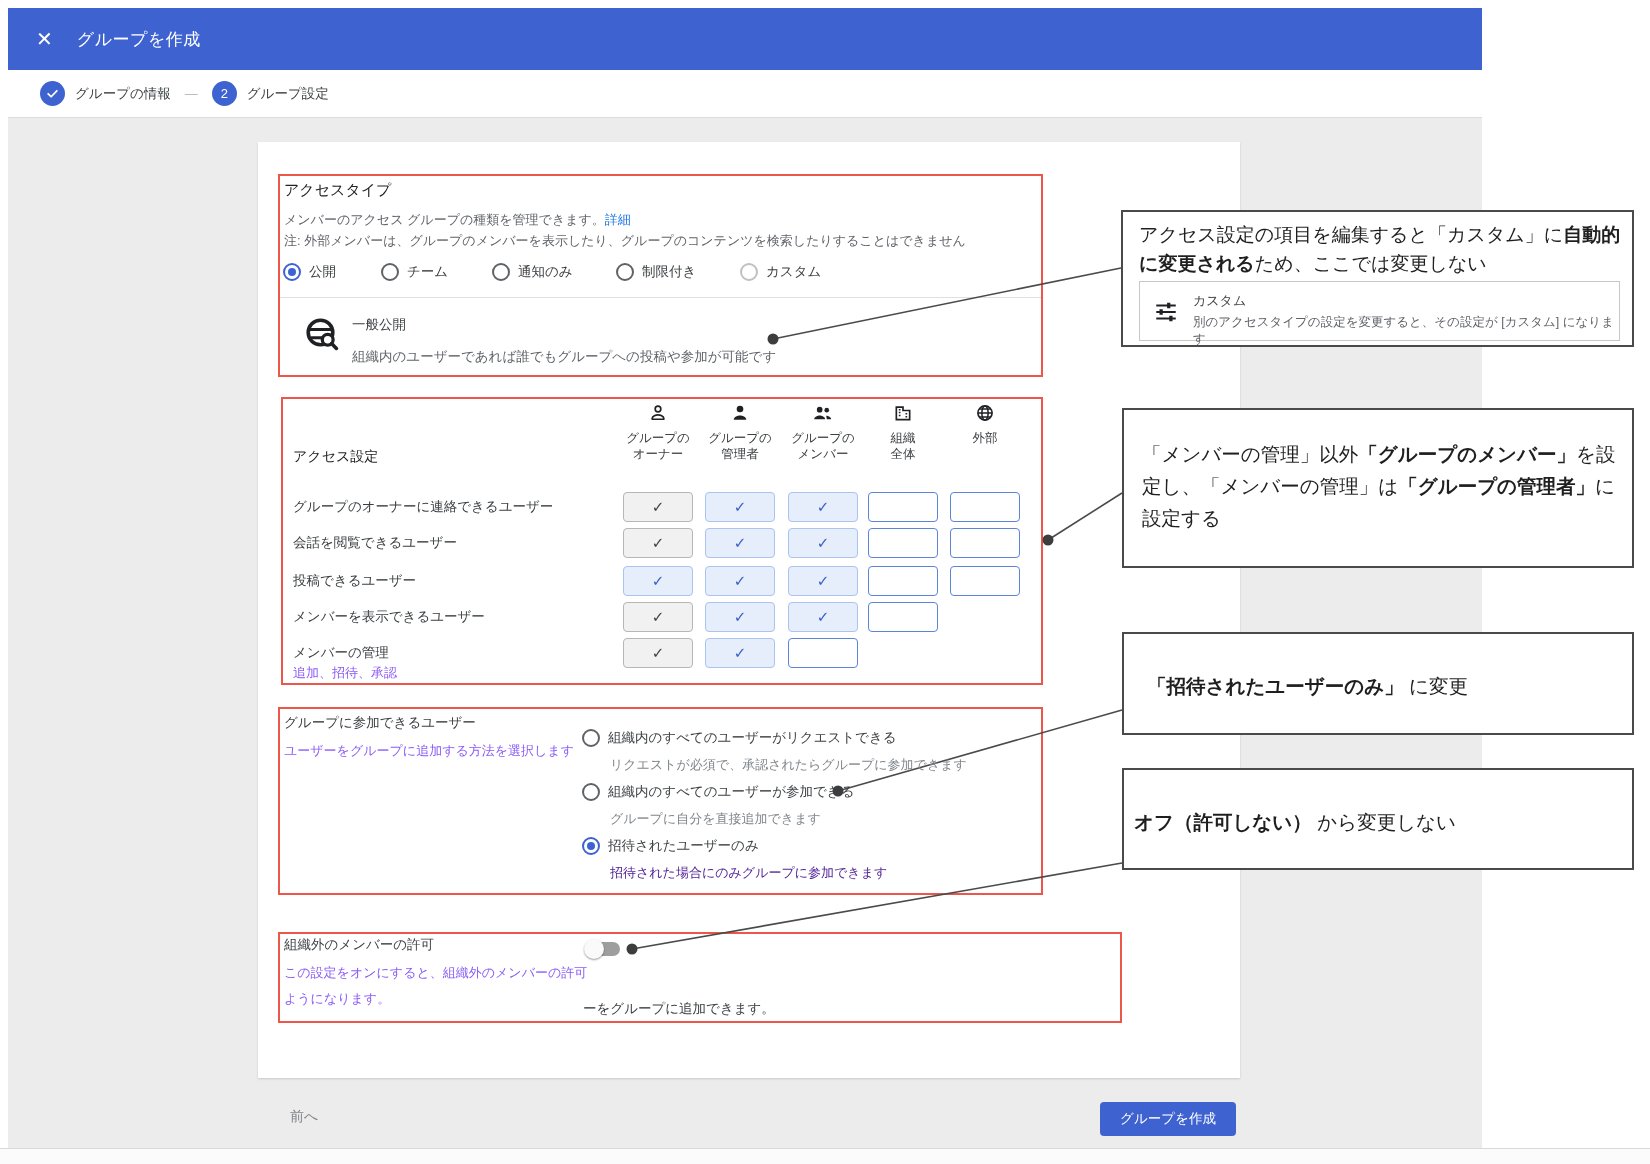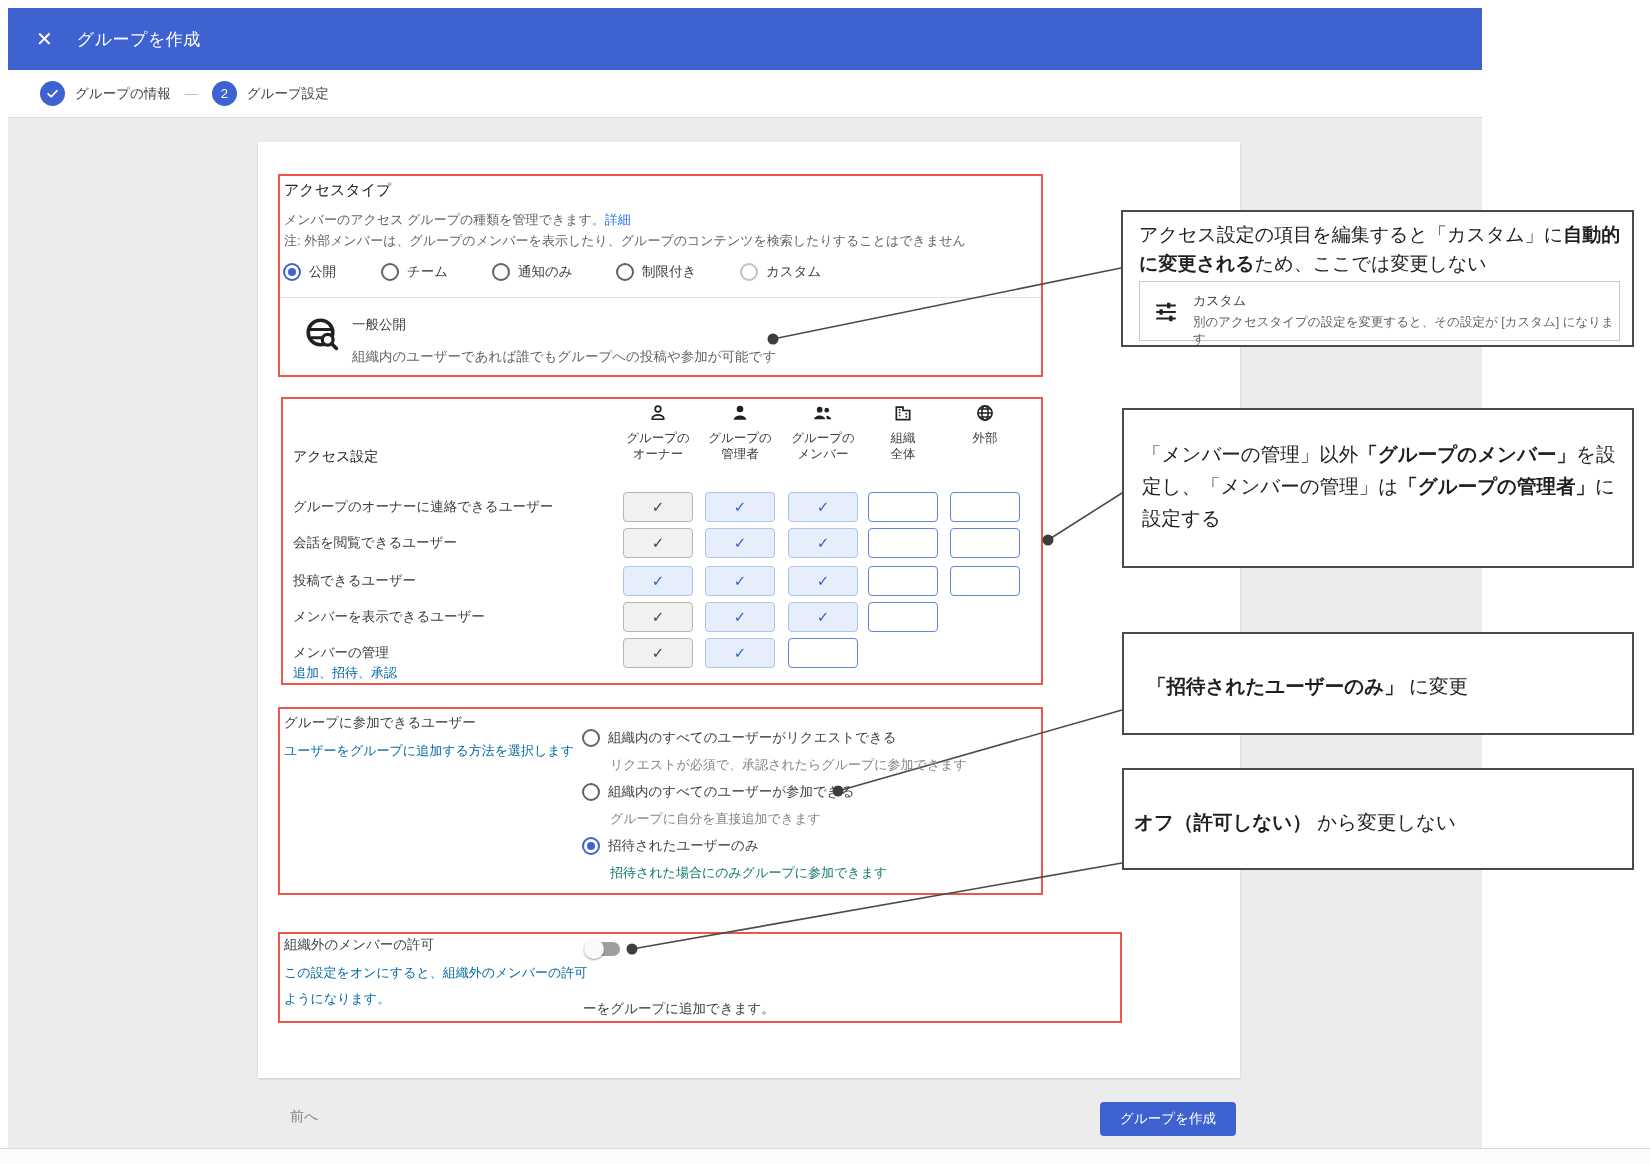--- a/index.html
+++ b/index.html
@@ -18,21 +18,21 @@
   
   .graybg{left:8px;top:118px;width:1474px;height:1030px;background:#ececec;}
   .bottomstrip{left:0;top:1148px;width:1650px;height:16px;background:#fbfbfb;border-top:1px solid #d9d9d9;}
   
   .card{left:258px;top:142px;width:982px;height:936px;background:#fff;box-shadow:0 1px 2px rgba(0,0,0,0.15);}
   
   .redbox{border:2px solid #ee5649;background:transparent;box-sizing:border-box;}
   
   .t-title{font-size:15px;color:#202124;}
   .t-sub{font-size:13px;color:#5f6368;text-align:right;}
-  .t-sub2{font-size:13px;color:#0369a1;}
+  .t-sub2{font-size:13px;color:#8b5cf6;}
   .t-label{font-size:13.5px;color:#3c4043;}
   .t-link{color:#1a73e8;cursor:pointer;}
   .divider{height:1px;background:#e0e0e0;}
   
   .radio{width:18px;height:18px;border-radius:50%;border:2px solid #5f6368;box-sizing:border-box;background:#fff;display:inline-block;}
   .radio.sel{border-color:#3e63d1;position:relative;}
   .radio.sel::after{content:"";position:absolute;left:3px;top:3px;width:8px;height:8px;border-radius:50%;background:#3e63d1;}
   .radio.dim{border-color:#c0c0c0;}
   .radio-item{display:flex;align-items:center;gap:8px;}
   
@@ -258,14 +258,14 @@
     <div class="t-sub" style="position: absolute; left: 610px; top: 756px; color: rgb(128, 134, 139);">リクエストが必須で、承認されたらグループに参加できます</div>
     <div class="radio-item" style="position: absolute; left: 582px; top: 783px;">
       <span class="radio "></span>
       <span class="t-label">組織内のすべてのユーザーが参加できる</span>
     </div>
     <div class="t-sub" style="position: absolute; left: 610px; top: 810px; color: rgb(128, 134, 139);">グループに自分を直接追加できます</div>
     <div class="radio-item" style="position: absolute; left: 582px; top: 837px;">
       <span class="radio sel"></span>
       <span class="t-label">招待されたユーザーのみ</span>
     </div>
-    <div class="t-sub" style="position: absolute; left: 610px; top: 864px; color: #0f766e;">招待された場合にのみグループに参加できます</div>
+    <div class="t-sub" style="position: absolute; left: 610px; top: 864px; color: #4c1d95;">招待された場合にのみグループに参加できます</div>
   </div>
 
 </body></html>

